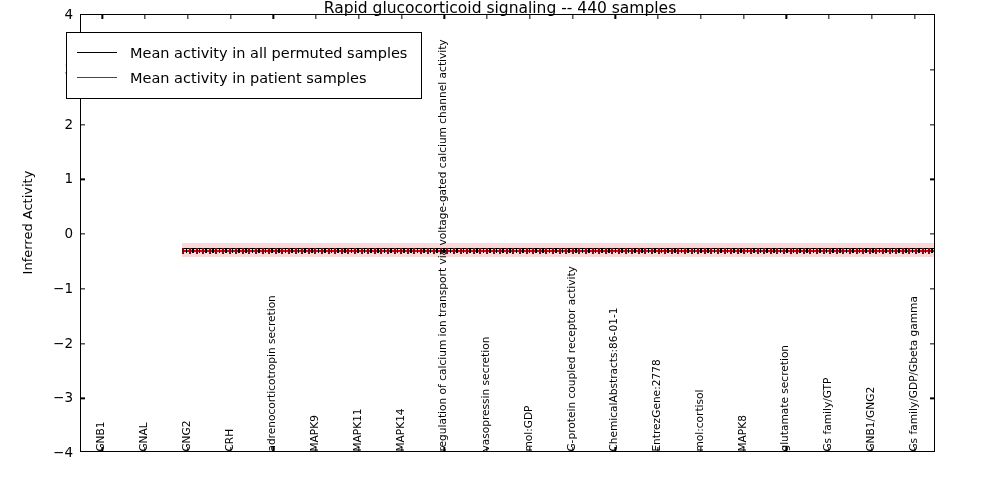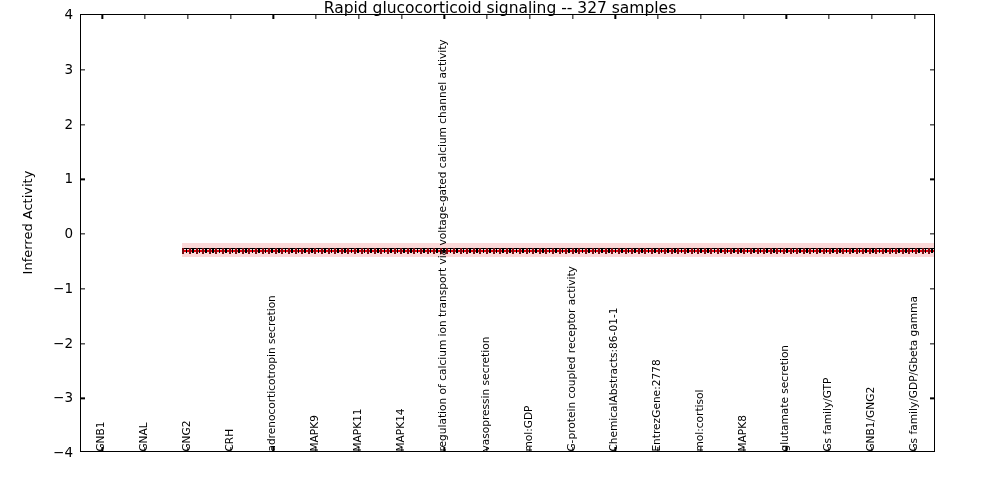--- a/index.html
+++ b/index.html
@@ -153,21 +153,21 @@
   }
   .legend-text{
     font-size:14.5px;color:#000;white-space:nowrap;
   }
 </style>
 </head>
 <body>
 
 <div id="figure">
 
-  <div id="chart-title">Rapid glucocorticoid signaling -- 327 samples</div>
+  <div id="chart-title">Rapid glucocorticoid signaling -- 440 samples</div>
 
   <div id="y-axis-label">Inferred Activity</div>
   <div id="yticks-layer">
       <div class="ytick" style="top: 14px;">4</div>
       <div class="ytick" style="top: 68.75px;">3</div>
       <div class="ytick" style="top: 123.5px;">2</div>
       <div class="ytick" style="top: 178.25px;">1</div>
       <div class="ytick" style="top: 233px;">0</div>
       <div class="ytick" style="top: 287.75px;">−1</div>
       <div class="ytick" style="top: 342.5px;">−2</div>
@@ -525,14 +525,24 @@
           <span class="rmark" style="left: 732.6px;"></span>
           <span class="bmark" style="left: 735.8px; top: 1.6px;"></span>
           <span class="rmark" style="left: 739.2px;"></span>
           <span class="bmark" style="left: 742.4px; top: 1.6px;"></span>
           <span class="rmark" style="left: 745.8px;"></span>
           <span class="bmark" style="left: 749px; top: 1.6px;"></span>
         </div>
     </div>
   </div>
 
+  <div id="legend">
+    <div class="legend-row">
+      <span class="legend-swatch" style="border-top-color: rgb(0, 0, 0);"></span>
+      <span class="legend-text">Mean activity in all permuted samples</span>
+    </div>
+    <div class="legend-row">
+      <span class="legend-swatch" style="border-top-color: rgb(232, 0, 11);"></span>
+      <span class="legend-text">Mean activity in patient samples</span>
+    </div>
+  </div>
 
 </div>
 
 </body></html>

